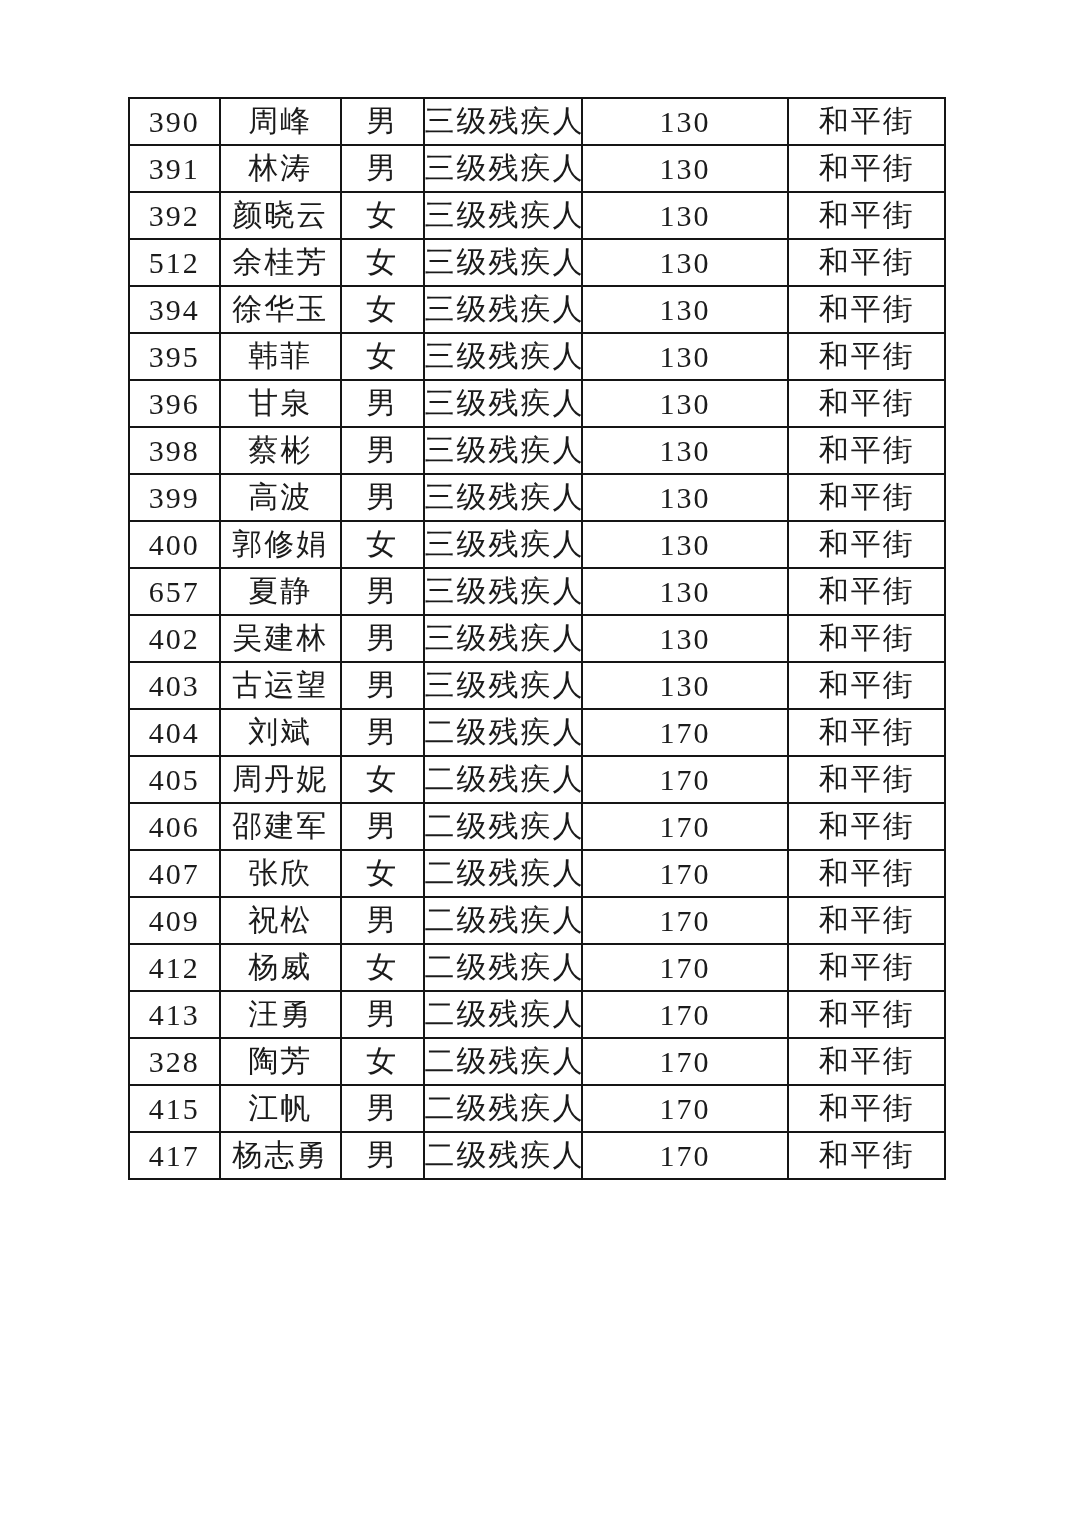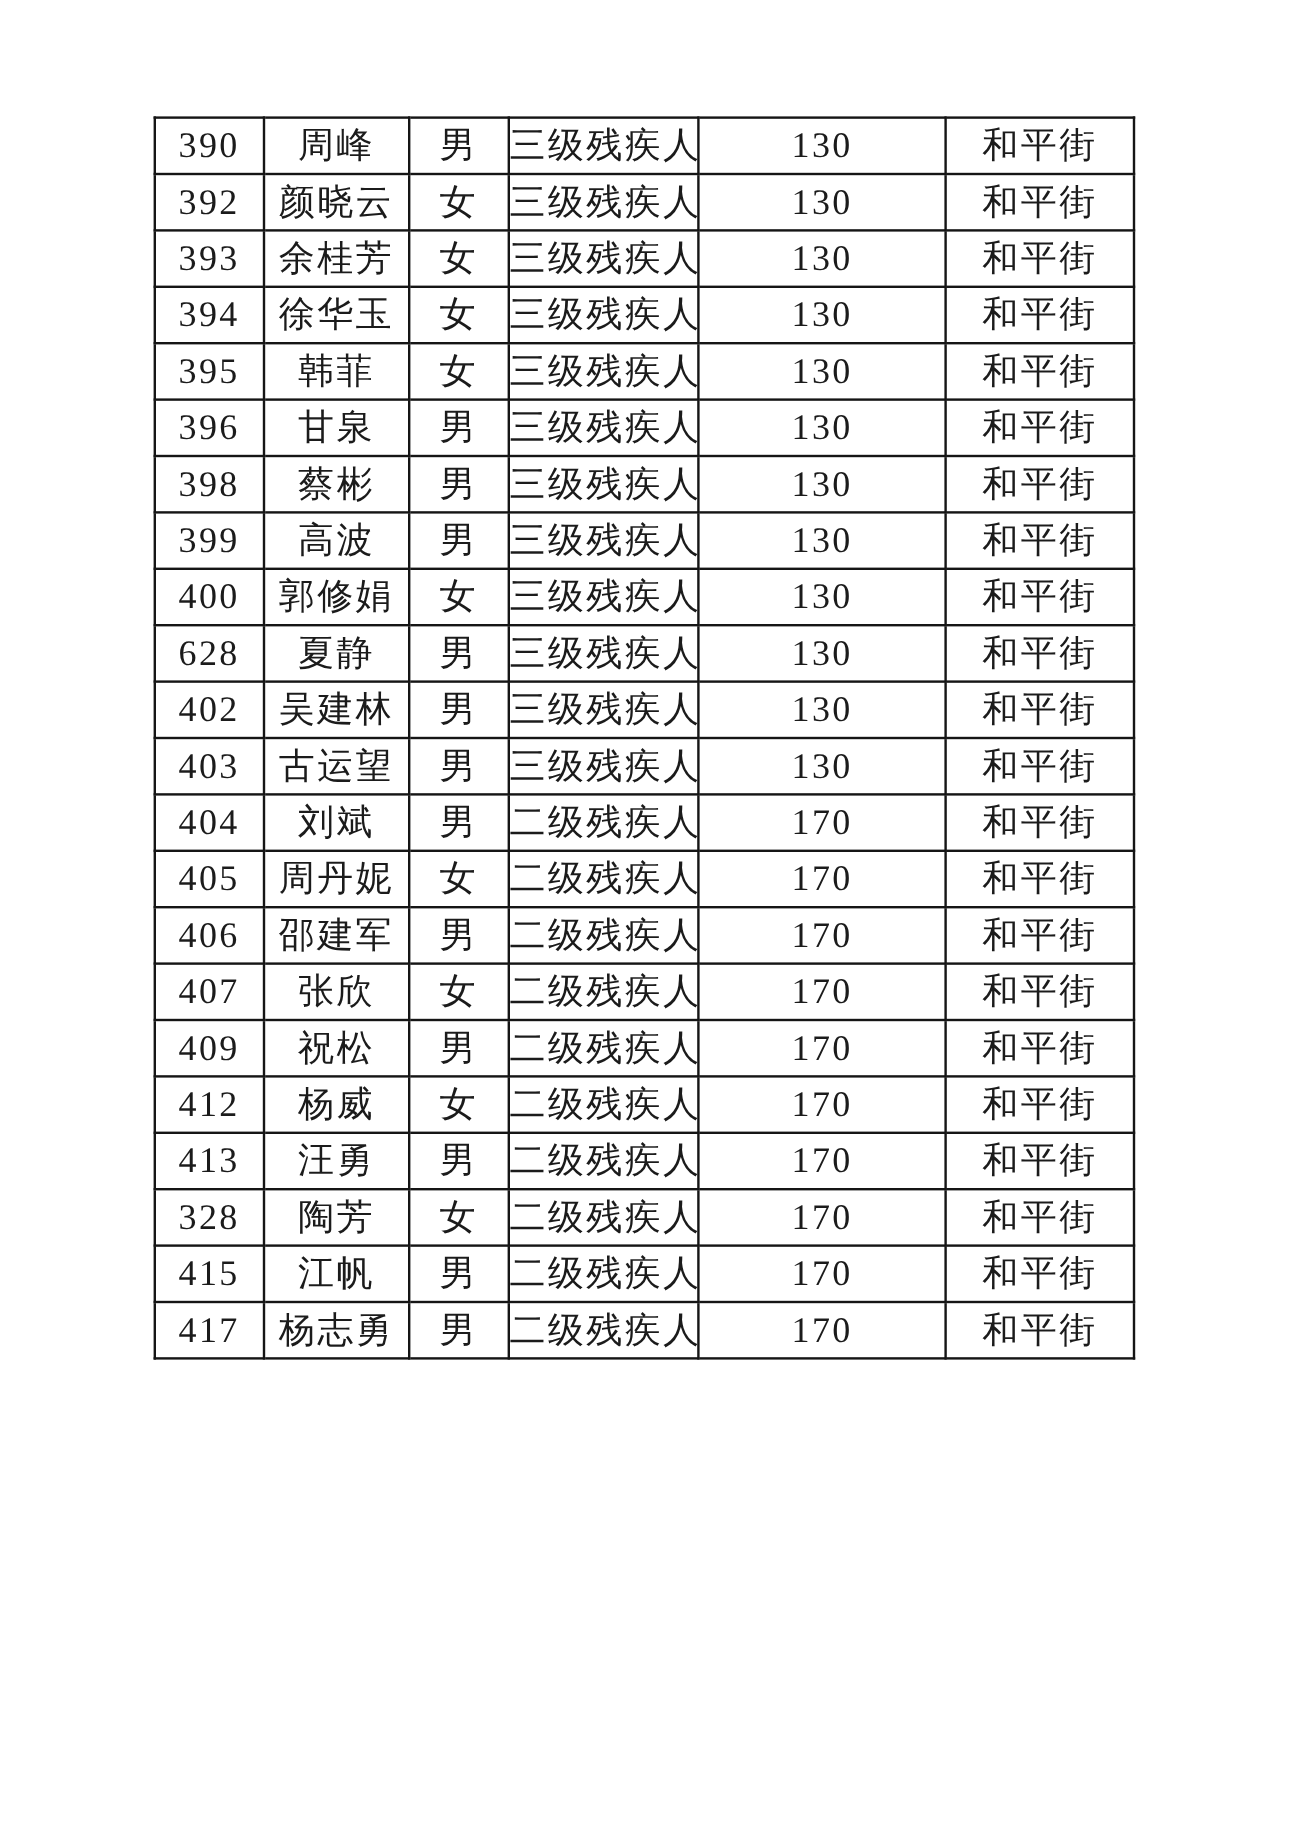--- a/index.html
+++ b/index.html
@@ -59,29 +59,37 @@
     <tbody id="tbody">
         <tr>
           <td>390</td>
           <td>周峰</td>
           <td>男</td>
           <td>三级残疾人</td>
           <td>130</td>
           <td>和平街</td>
         </tr>
         <tr>
+          <td>391</td>
+          <td>林涛</td>
+          <td>男</td>
+          <td>三级残疾人</td>
+          <td>130</td>
+          <td>和平街</td>
+        </tr>
+        <tr>
           <td>392</td>
           <td>颜晓云</td>
           <td>女</td>
           <td>三级残疾人</td>
           <td>130</td>
           <td>和平街</td>
         </tr>
         <tr>
-          <td>393</td>
+          <td>512</td>
           <td>余桂芳</td>
           <td>女</td>
           <td>三级残疾人</td>
           <td>130</td>
           <td>和平街</td>
         </tr>
         <tr>
           <td>394</td>
           <td>徐华玉</td>
           <td>女</td>
@@ -123,21 +131,21 @@
         </tr>
         <tr>
           <td>400</td>
           <td>郭修娟</td>
           <td>女</td>
           <td>三级残疾人</td>
           <td>130</td>
           <td>和平街</td>
         </tr>
         <tr>
-          <td>628</td>
+          <td>657</td>
           <td>夏静</td>
           <td>男</td>
           <td>三级残疾人</td>
           <td>130</td>
           <td>和平街</td>
         </tr>
         <tr>
           <td>402</td>
           <td>吴建林</td>
           <td>男</td>

